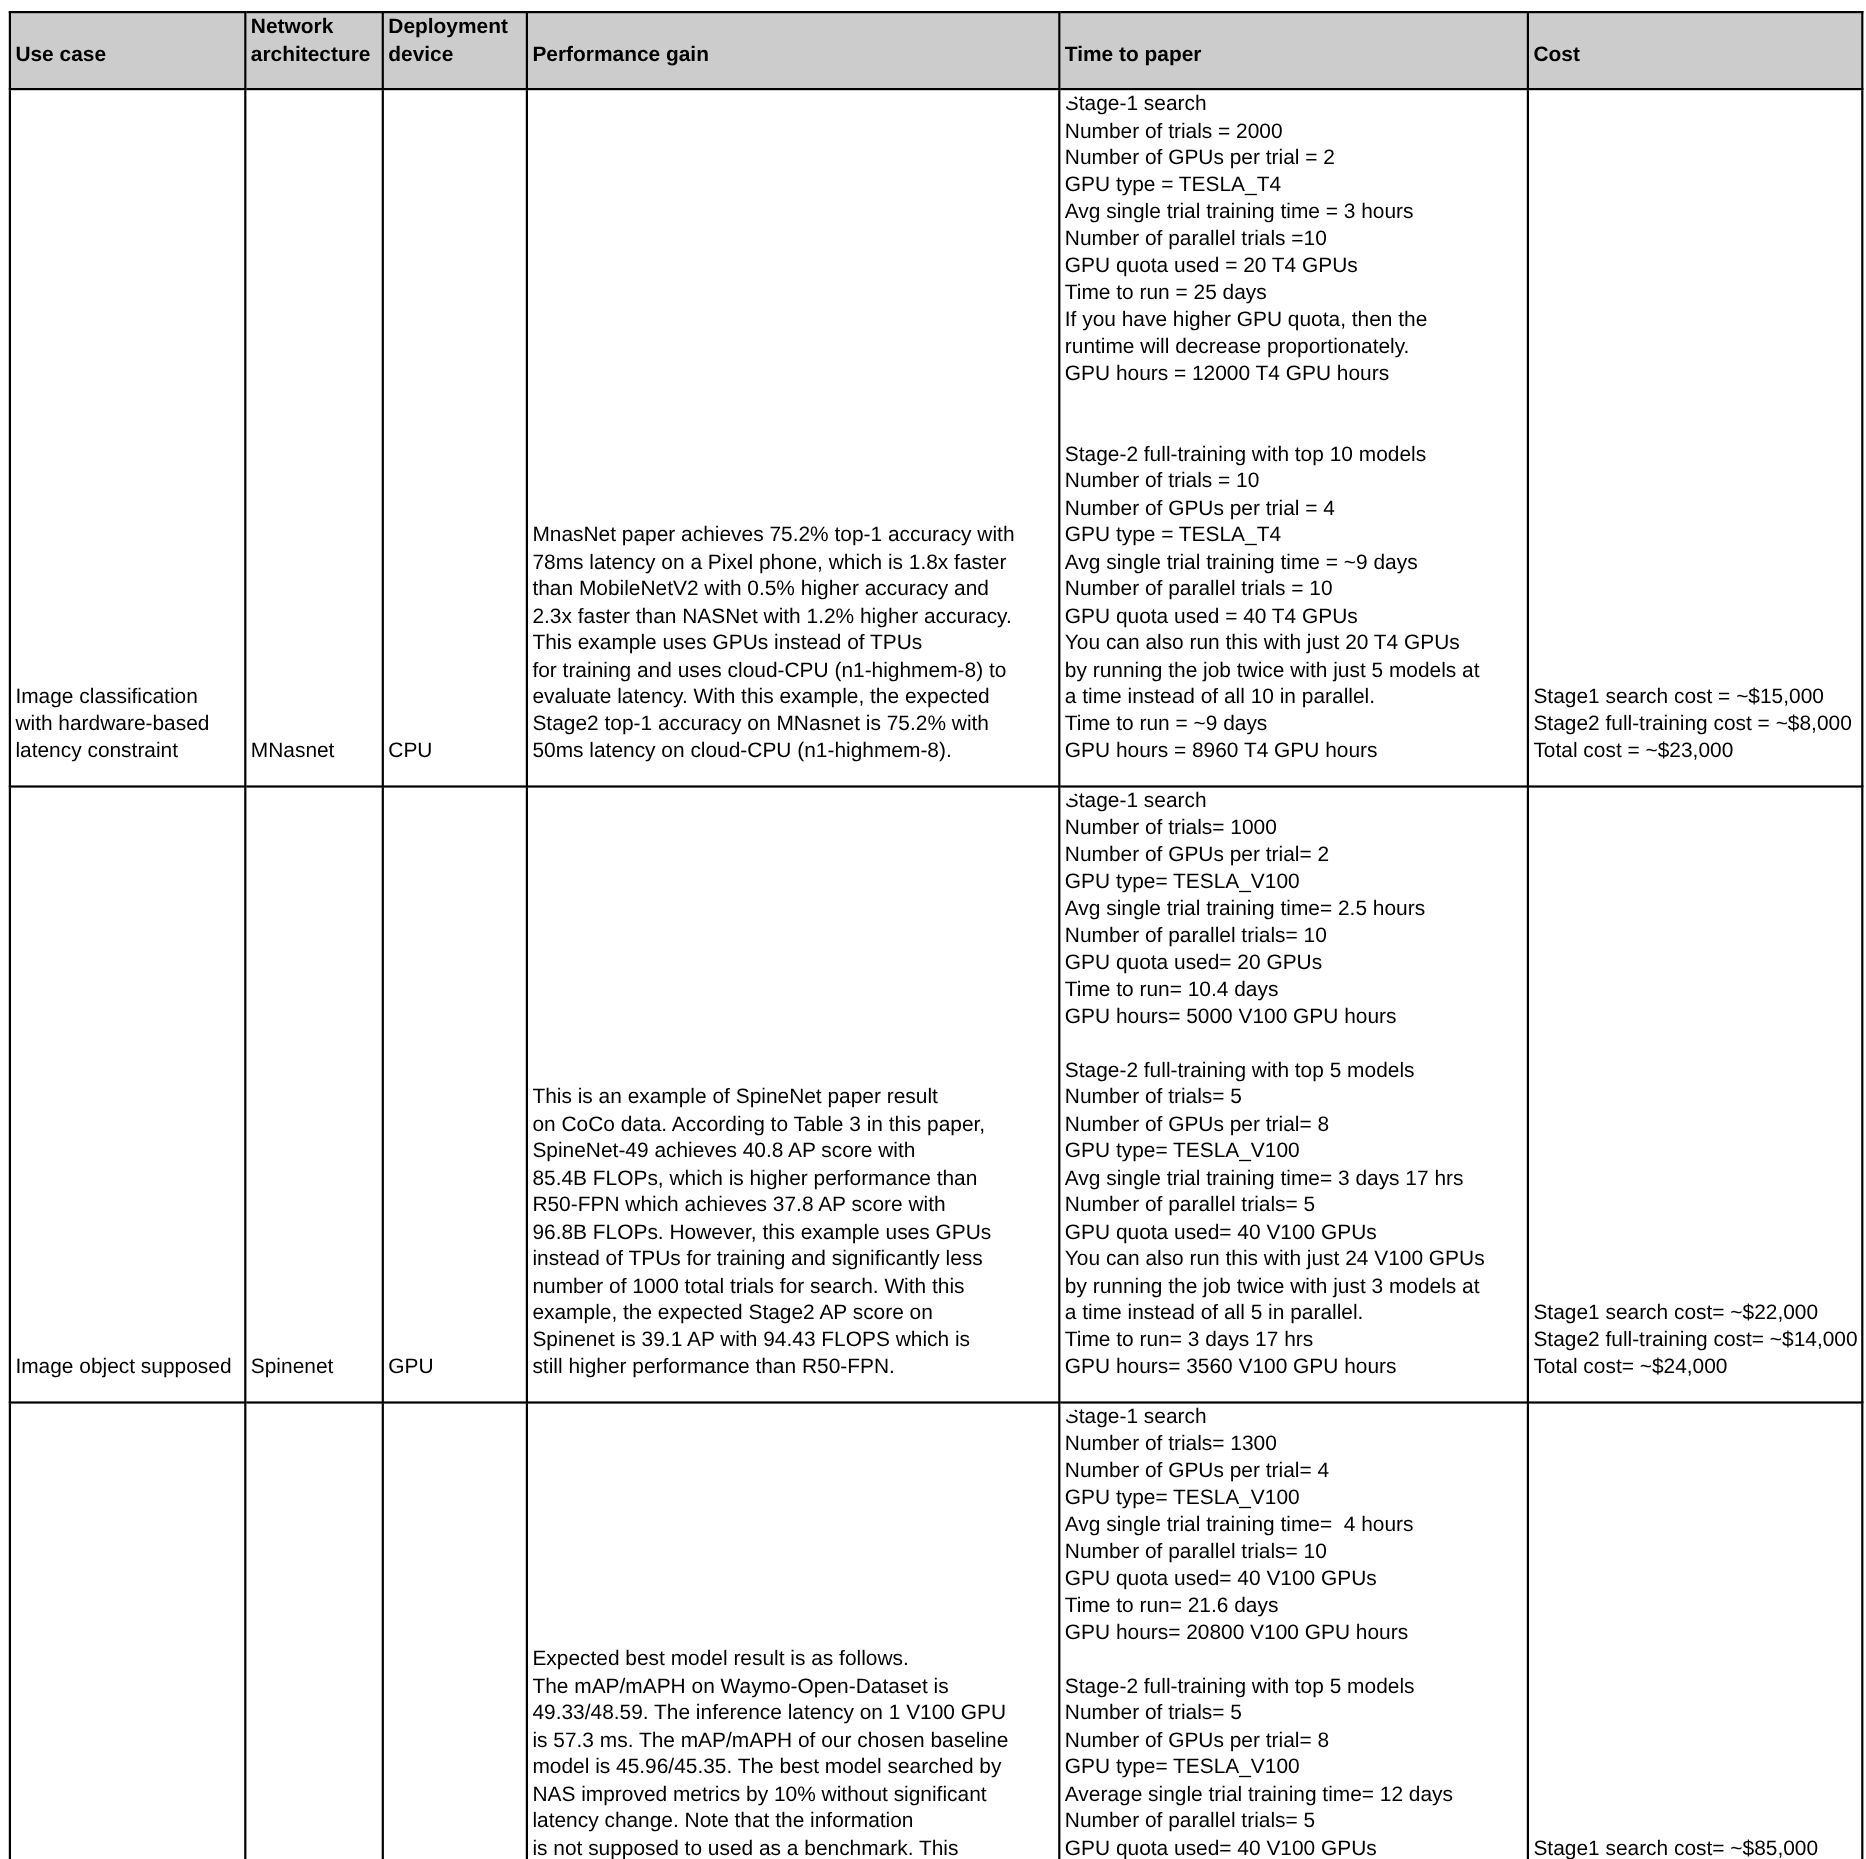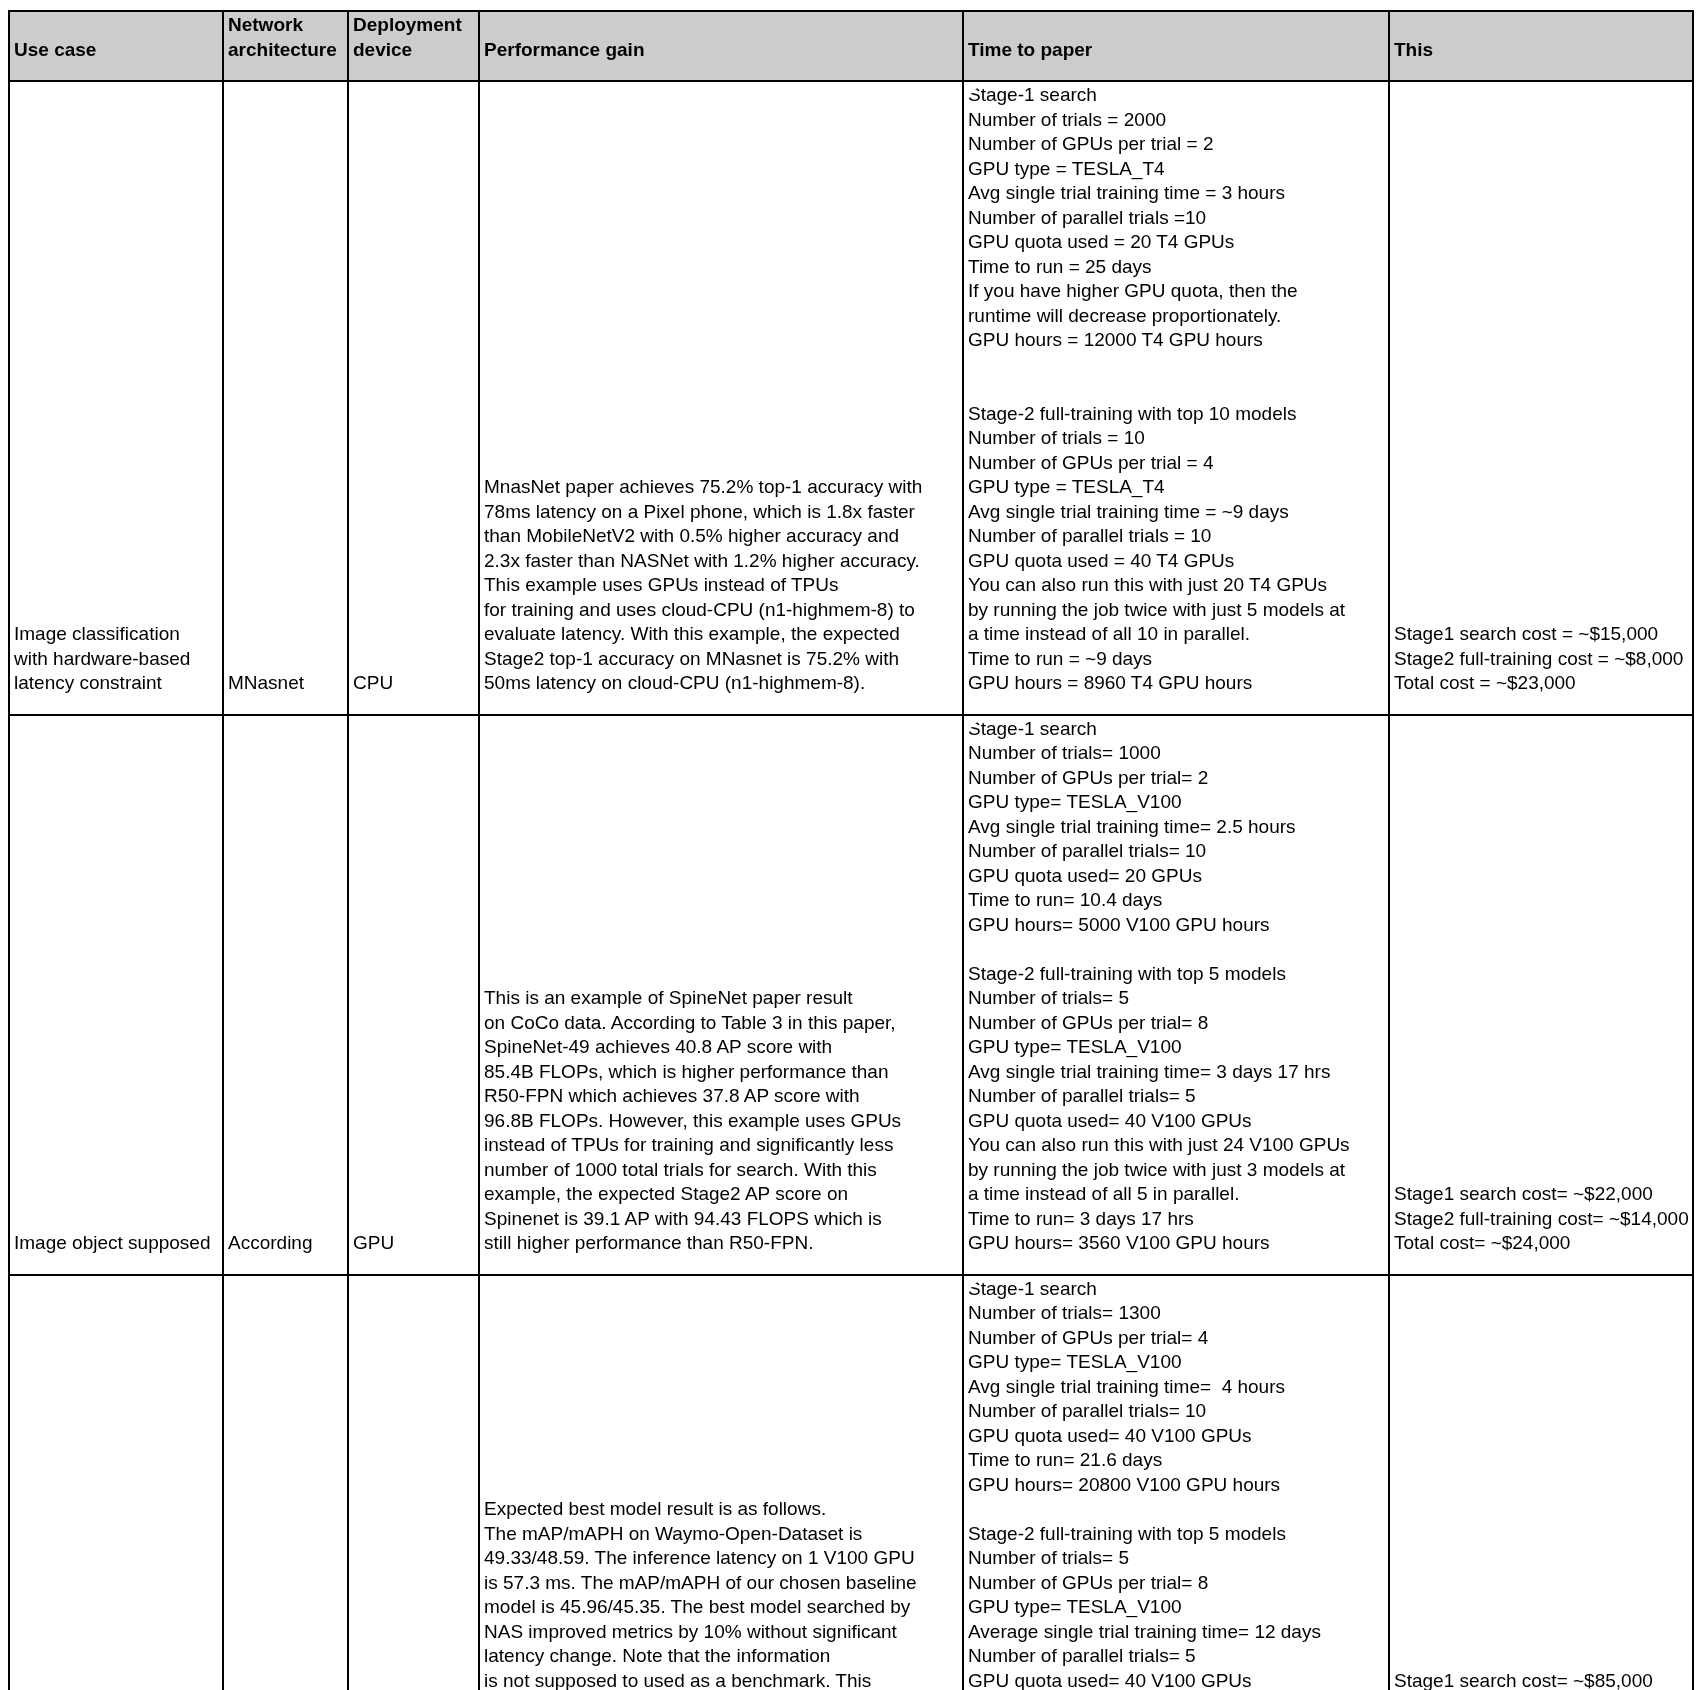--- a/index.html
+++ b/index.html
@@ -59,21 +59,21 @@
       <col style="width:426px">
       <col style="width:300px">
     </colgroup>
     <thead>
       <tr>
         <th>Use case</th>
         <th>Network architecture</th>
         <th>Deployment device</th>
         <th>Performance gain</th>
         <th>Time to paper</th>
-        <th>This</th>
+        <th>Cost</th>
       </tr>
     </thead>
     <tbody>
       <tr class="r1">
         <td>Image classification
 with hardware-based
 latency constraint</td>
         <td>MNasnet</td>
         <td>CPU</td>
         <td class="pg-pad2">MnasNet paper achieves 75.2% top-1 accuracy with
@@ -109,21 +109,21 @@
 by running the job twice with just 5 models at
 a time instead of all 10 in parallel.
 Time to run = ~9 days
 GPU hours = 8960 T4 GPU hours</td>
         <td>Stage1 search cost = ~$15,000
 Stage2 full-training cost = ~$8,000
 Total cost = ~$23,000</td>
       </tr>
       <tr class="r2">
         <td>Image object supposed</td>
-        <td>According</td>
+        <td>Spinenet</td>
         <td>GPU</td>
         <td>This is an example of SpineNet paper result
 on CoCo data. According to Table 3 in this paper,
 SpineNet-49 achieves 40.8 AP score with
 85.4B FLOPs, which is higher performance than
 R50-FPN which achieves 37.8 AP score with
 96.8B FLOPs. However, this example uses GPUs
 instead of TPUs for training and significantly less
 number of 1000 total trials for search. With this
 example, the expected Stage2 AP score on

